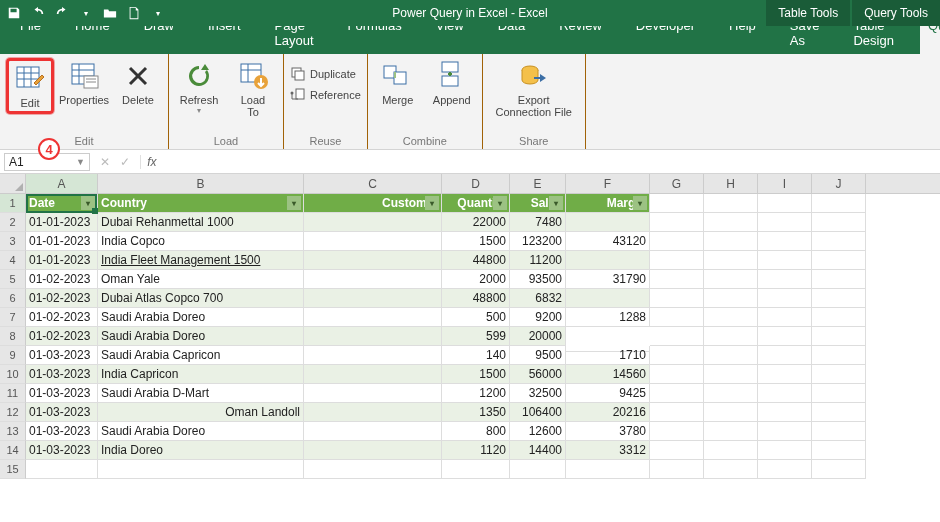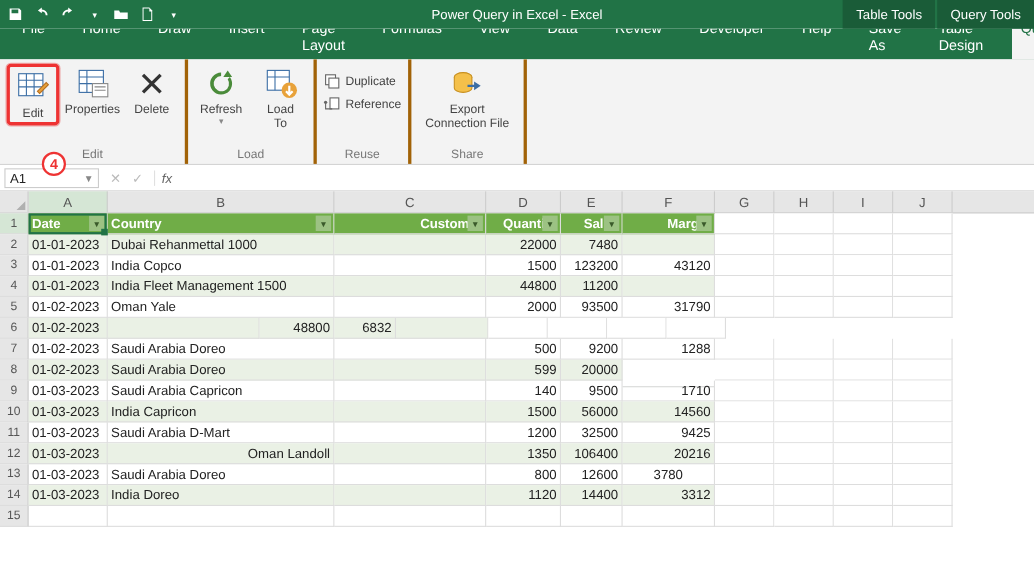--- a/index.html
+++ b/index.html
@@ -16,21 +16,21 @@
   
   .ribtabs { background: #217346; height: 28px; display: flex; align-items: flex-end; padding-left: 12px; gap: 18px; color: #fff; font-size: 13px; }
   .ribtabs .tab { padding: 4px 8px 6px 8px; cursor: pointer; }
   .ribtabs .tab.active { background: #f3f3f3; color: #217346; }
   .ribtabs .tab.right { margin-left: 0; }
   .ribtabs .rgroup { display: flex; gap: 18px; }
   .ribtabs .rgroup.far { margin-left: auto; padding-right: 0; }
 
   
   .ribbody { background: #f3f3f3; height: 96px; border-bottom: 1px solid #d4d4d4; display: flex; }
-  .rgroupbox { border-right: 3px solid #a16207; display: flex; flex-direction: column; justify-content: space-between; padding: 4px 6px 2px 6px; }
+  .rgroupbox { border-right: 1px solid #a16207; display: flex; flex-direction: column; justify-content: space-between; padding: 4px 6px 2px 6px; }
   .rgroupbox .btns { display: flex; gap: 6px; align-items: flex-start; }
   .bigbtn { display: flex; flex-direction: column; align-items: center; width: 48px; text-align: center; font-size: 11px; color: #444; cursor: pointer; padding-top: 2px; }
   .bigbtn .icon { width: 32px; height: 32px; margin-bottom: 2px; }
   .bigbtn.highlight { border: 3px solid #e33; border-radius: 4px; padding: 2px 2px; box-shadow: 0 0 0 1px rgba(227,51,51,.4); }
   .smallstack { display: flex; flex-direction: column; gap: 2px; font-size: 11px; color: #444; }
   .smallstack .row { display: flex; align-items: center; gap: 4px; cursor: pointer; }
   .smallstack .row .micon { width: 16px; height: 16px; }
   .grouplabel { text-align: center; font-size: 11px; color: #777; }
 
   .badge4 { position: absolute; left: 38px; top: 138px; width: 22px; height: 22px; border: 2px solid #e33; border-radius: 50%; display: flex; align-items: center; justify-content: center; color: #e33; font-weight: bold; font-size: 13px; background: #fff; }
@@ -207,20 +207,41 @@
             <rect x="6" y="2" width="8" height="10" fill="#fff" stroke="#666"></rect>
             <path d="M2 6v6h6" fill="none" stroke="#666"></path>
             <circle cx="2" cy="6" r="1.5" fill="#666"></circle>
           </svg>
         <span>Reference</span>
       </div>
     </div>
     <div class="grouplabel">Reuse</div>
   </div>
 
+  <div class="rgroupbox">
+    <div class="btns">
+      <div class="bigbtn">
+        <svg class="icon" viewBox="0 0 32 32">
+            <rect x="2" y="6" width="12" height="12" fill="#fff" stroke="#3b6ea5"></rect>
+            <rect x="12" y="12" width="12" height="12" fill="#fff" stroke="#3b6ea5"></rect>
+            <rect x="12" y="12" width="2" height="6" fill="#9cc283"></rect>
+          </svg>
+        <span>Merge</span>
+      </div>
+      <div class="bigbtn">
+        <svg class="icon" viewBox="0 0 32 32">
+            <rect x="6" y="2" width="16" height="10" fill="#fff" stroke="#3b6ea5"></rect>
+            <rect x="6" y="16" width="16" height="10" fill="#fff" stroke="#3b6ea5"></rect>
+            <path d="M14 12v4m-2-2h4" stroke="#4a8b3a" stroke-width="2"></path>
+          </svg>
+        <span>Append</span>
+      </div>
+    </div>
+    <div class="grouplabel">Combine</div>
+  </div>
 
   <div class="rgroupbox">
     <div class="btns">
       <div class="bigbtn" style="width:90px">
         <svg class="icon" viewBox="0 0 32 32">
             <ellipse cx="12" cy="10" rx="8" ry="4" fill="#f4c04a" stroke="#c89020"></ellipse>
             <path d="M4 10v10a8 4 0 0016 0V10" fill="#f4c04a" stroke="#c89020"></path>
             <path d="M22 14l6 4-6 4v-3h-6v-2h6z" fill="#3b6ea5"></path>
           </svg>
         <span style="white-space:pre-line">Export
@@ -313,21 +334,21 @@
           <div class="cell r" style="width: 68px;">1500</div>
           <div class="cell r" style="width: 56px;">123200</div>
           <div class="cell r" style="width: 84px;">43120</div>
           <div class="cell outside" style="width: 54px;"></div>
           <div class="cell outside" style="width: 54px;"></div>
           <div class="cell outside" style="width: 54px;"></div>
           <div class="cell outside" style="width: 54px;"></div>
         </div>
         <div class="row even">
           <div class="cell" style="width: 72px;">01-01-2023</div>
-          <div class="cell" style="width: 206px;">India        Fleet Management  1500</div>
+          <div class="cell" style="width: 206px; text-decoration: underline;">India        Fleet Management  1500</div>
           <div class="cell" style="width: 138px;"></div>
           <div class="cell r" style="width: 68px;">44800</div>
           <div class="cell r" style="width: 56px;">11200</div>
           <div class="cell r" style="width: 84px;"></div>
           <div class="cell outside" style="width: 54px;"></div>
           <div class="cell outside" style="width: 54px;"></div>
           <div class="cell outside" style="width: 54px;"></div>
           <div class="cell outside" style="width: 54px;"></div>
         </div>
         <div class="row odd">
@@ -337,20 +358,21 @@
           <div class="cell r" style="width: 68px;">2000</div>
           <div class="cell r" style="width: 56px;">93500</div>
           <div class="cell r" style="width: 84px;">31790</div>
           <div class="cell outside" style="width: 54px;"></div>
           <div class="cell outside" style="width: 54px;"></div>
           <div class="cell outside" style="width: 54px;"></div>
           <div class="cell outside" style="width: 54px;"></div>
         </div>
         <div class="row even">
           <div class="cell" style="width: 72px;">01-02-2023</div>
+          <div class="cell" style="width: 206px;">Dubai       Atlas Copco      700</div>
           <div class="cell" style="width: 138px;"></div>
           <div class="cell r" style="width: 68px;">48800</div>
           <div class="cell r" style="width: 56px;">6832</div>
           <div class="cell r" style="width: 84px;"></div>
           <div class="cell outside" style="width: 54px;"></div>
           <div class="cell outside" style="width: 54px;"></div>
           <div class="cell outside" style="width: 54px;"></div>
           <div class="cell outside" style="width: 54px;"></div>
         </div>
         <div class="row odd">
@@ -424,21 +446,21 @@
           <div class="cell outside" style="width: 54px;"></div>
           <div class="cell outside" style="width: 54px;"></div>
           <div class="cell outside" style="width: 54px;"></div>
         </div>
         <div class="row odd">
           <div class="cell" style="width: 72px;">01-03-2023</div>
           <div class="cell" style="width: 206px;">Saudi Arabia  Doreo</div>
           <div class="cell" style="width: 138px;"></div>
           <div class="cell r" style="width: 68px;">800</div>
           <div class="cell r" style="width: 56px;">12600</div>
-          <div class="cell r" style="width: 84px; text-align: center;">3780</div>
+          <div class="cell r" style="width: 84px;">3780</div>
           <div class="cell outside" style="width: 54px;"></div>
           <div class="cell outside" style="width: 54px;"></div>
           <div class="cell outside" style="width: 54px;"></div>
           <div class="cell outside" style="width: 54px;"></div>
         </div>
         <div class="row even">
           <div class="cell" style="width: 72px;">01-03-2023</div>
           <div class="cell" style="width: 206px;">India       Doreo</div>
           <div class="cell" style="width: 138px;"></div>
           <div class="cell r" style="width: 68px;">1120</div>

